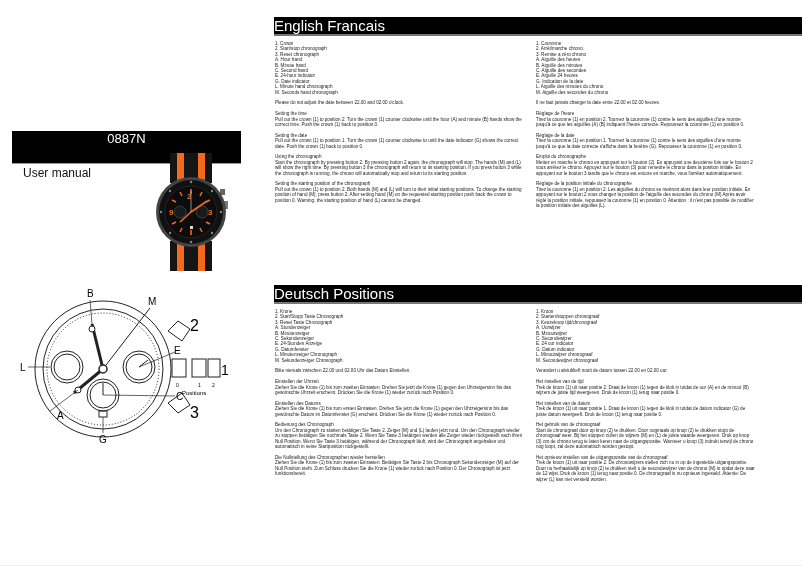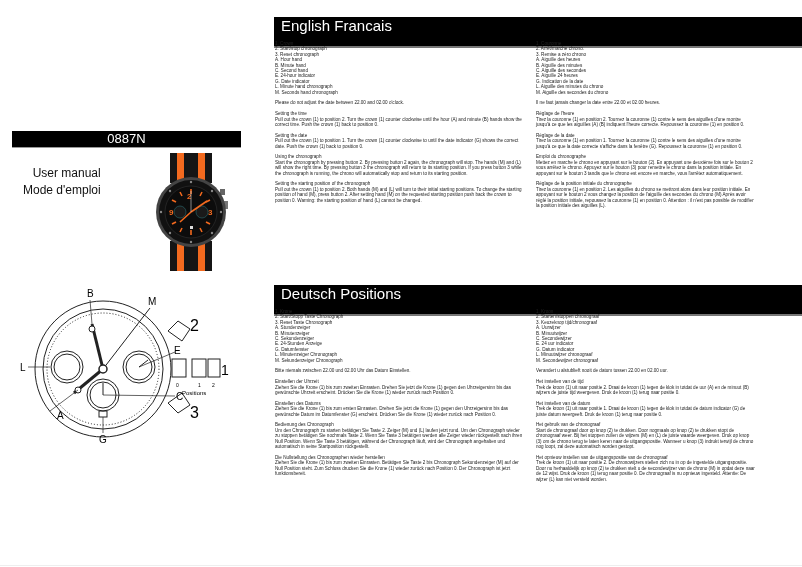--- a/index.html
+++ b/index.html
@@ -1,25 +1,25 @@
 <!DOCTYPE html>
 <html><head>
 <meta charset="utf-8">
 <style>
   html, body { margin:0; padding:0; background:#fff; }
   body { width:802px; height:567px; position:relative; overflow:hidden; font-family:"Liberation Sans", sans-serif; color:#111; }
   .bar { position:absolute; background:#000; color:#fff; border-bottom:2px solid #777; box-sizing:border-box; }
-  .lang-bar { left:274px; width:528px; height:31px; font-size:15px; line-height:17px; padding-left:7px; }
-  .model-bar { left:12px; top:131px; width:229px; height:17px; font-size:13px; line-height:16px; text-align:center; border-bottom:1px solid #999; }
+  .lang-bar { left:274px; width:528px; height:19px; font-size:15px; line-height:17px; }
+  .model-bar { left:12px; top:131px; width:229px; height:33px; font-size:13px; line-height:16px; text-align:center; border-bottom:1px solid #999; }
   .col { position:absolute; font-size:4.6px; line-height:5.4px; color:#222; }
   .col .list div { white-space:nowrap; }
   .col .sec { margin-top:5.4px; }
   .col p { margin:0; }
   .manual-labels { position:absolute; left:23px; top:165px; font-size:12px; line-height:17px; color:#111; }
-  .manual-labels div { white-space:nowrap;text-align:right; }
+  .manual-labels div { white-space:nowrap; }
   .photo { position:absolute; left:150px; top:153px; width:82px; height:118px; }
   .diagram { position:absolute; left:20px; top:283px; width:230px; height:170px; }
   .bottom-line { position:absolute; left:0; top:565px; width:802px; height:1px; background:#eee; }
 </style>
 </head>
 <body>
 
 <div class="bar lang-bar" style="top:17px;">English Francais</div>
 
 <div class="col" style="left:275px; top:41px; width:250px;">
@@ -83,21 +83,20 @@
   <div class="sec">
       <div>Réglage de la position initiale du chronographe</div>
       <p>Tirez la couronne (1) en position 2. Les aiguilles du chrono se mettront alors dans leur position initiale. En appuyant sur le bouton 2 vous changez la position de l'aiguille des secondes du chrono (M) Après avoir réglé la position initiale, repoussez la couronne (1) en position 0. Attention : il n'est pas possible de modifier la position initiale des aiguilles (L).</p>
     </div>
 </div>
 
 <div class="bar model-bar">0887N</div>
 
 <div class="manual-labels">
   <div>User manual</div>
-  <div>Mode d'emploi</div>
 </div>
 
 <svg class="photo" viewBox="0 0 82 118">
 
   <rect x="20" y="0" width="42" height="30" fill="#151515"></rect>
   <rect x="27" y="0" width="7" height="30" fill="#f36a1f"></rect>
   <rect x="48" y="0" width="7" height="30" fill="#f36a1f"></rect>
 
   <rect x="20" y="88" width="42" height="30" fill="#151515"></rect>
   <rect x="27" y="88" width="7" height="30" fill="#f36a1f"></rect>

